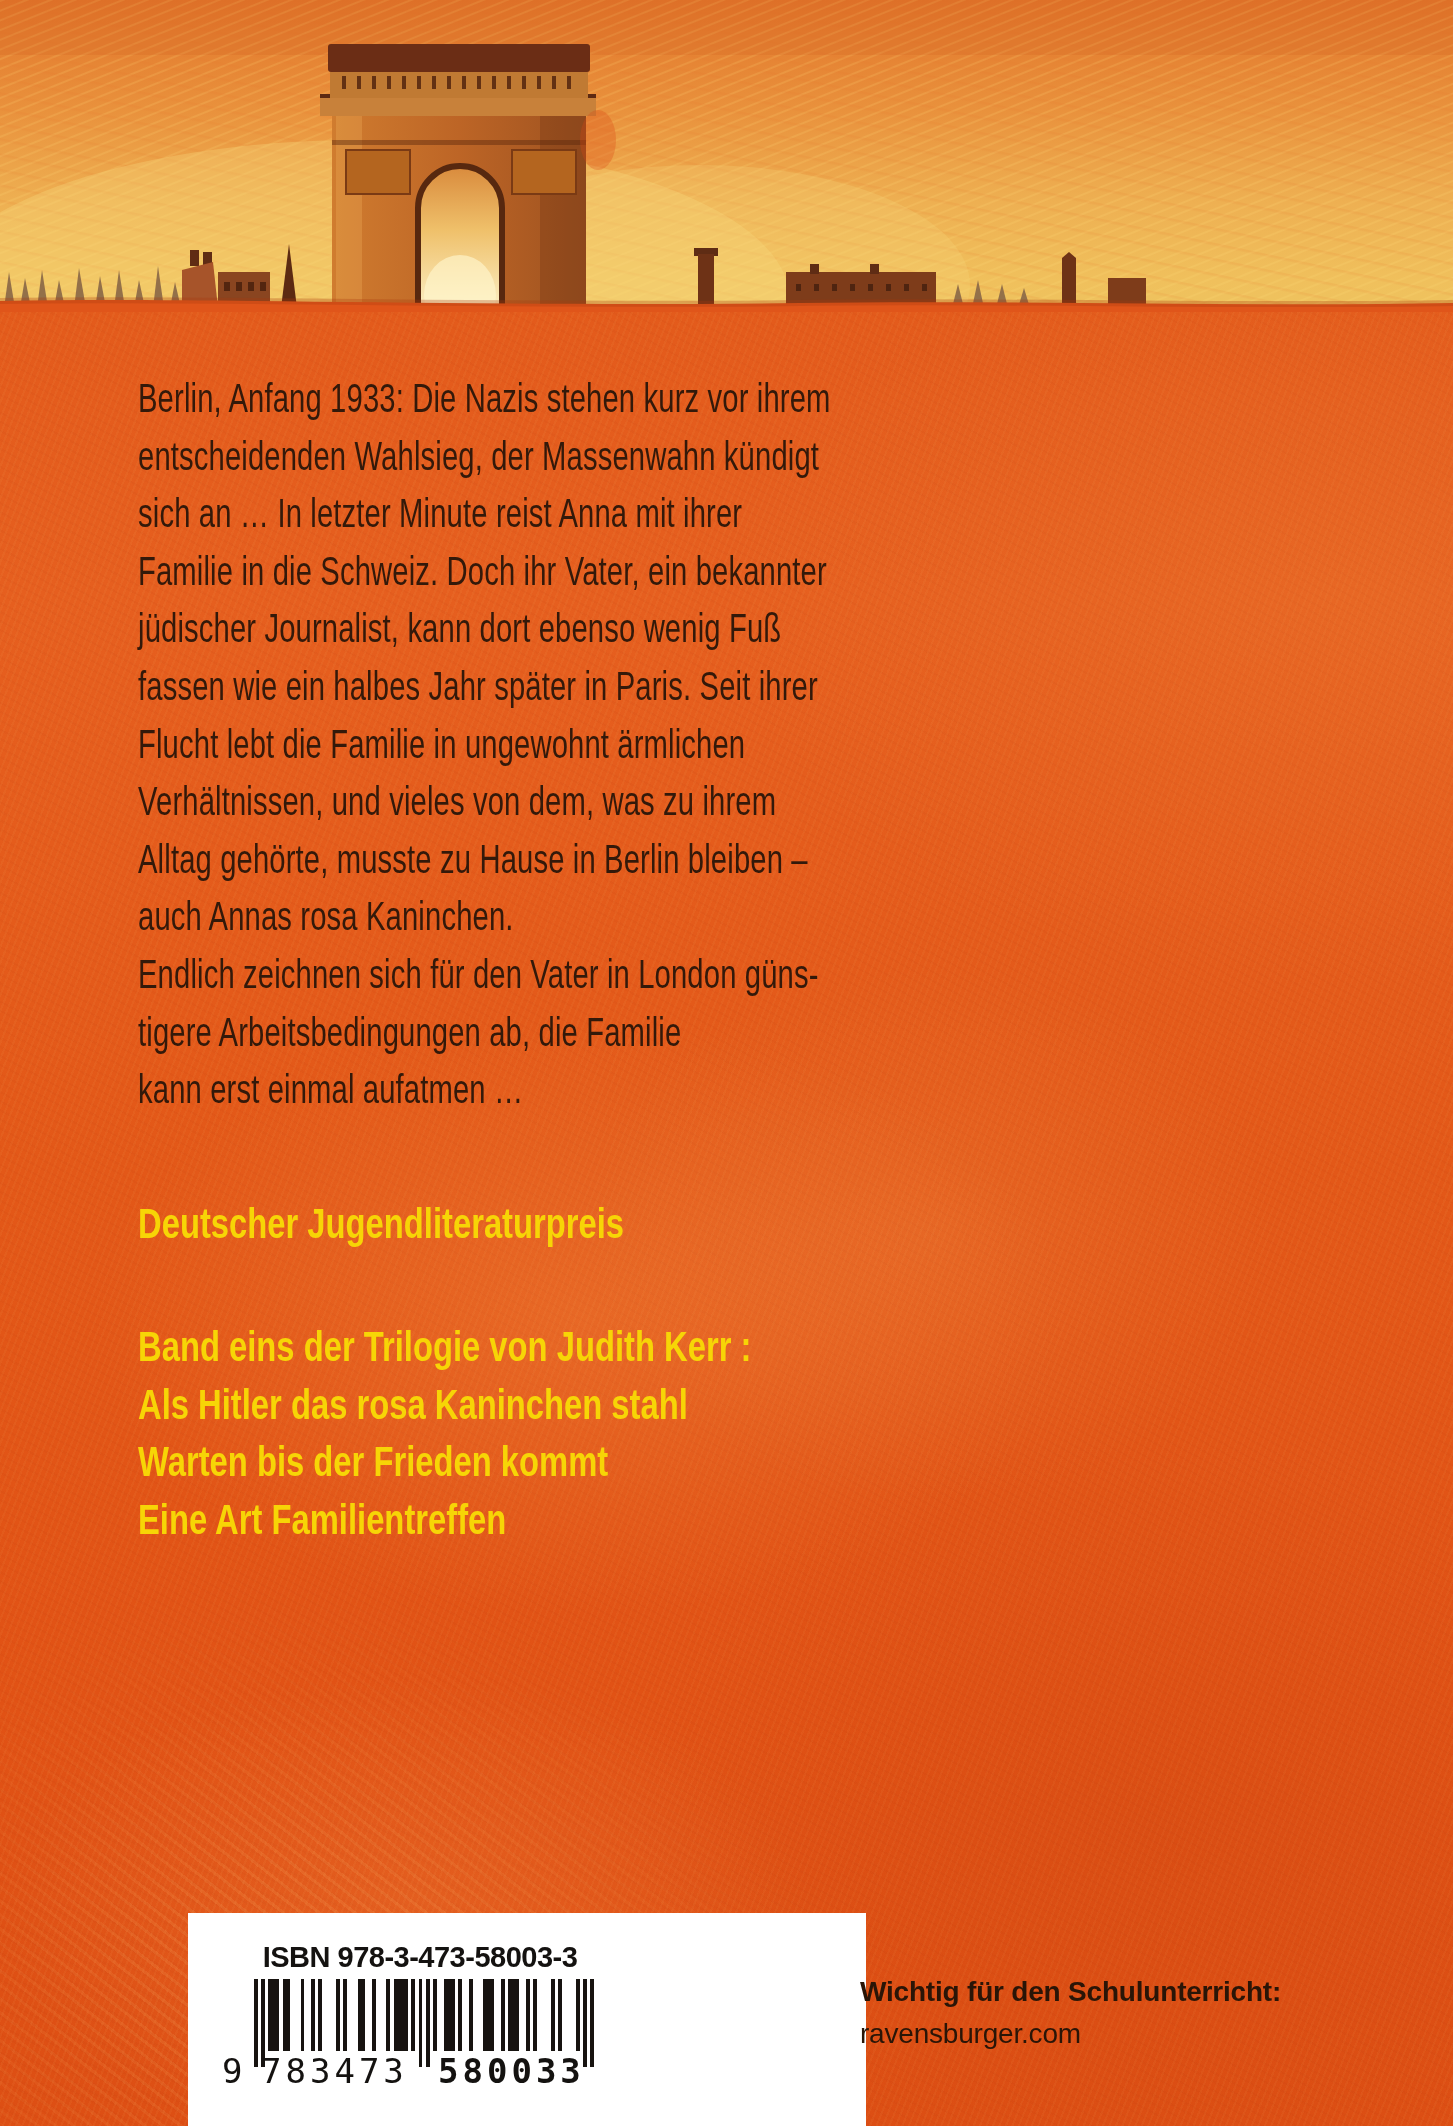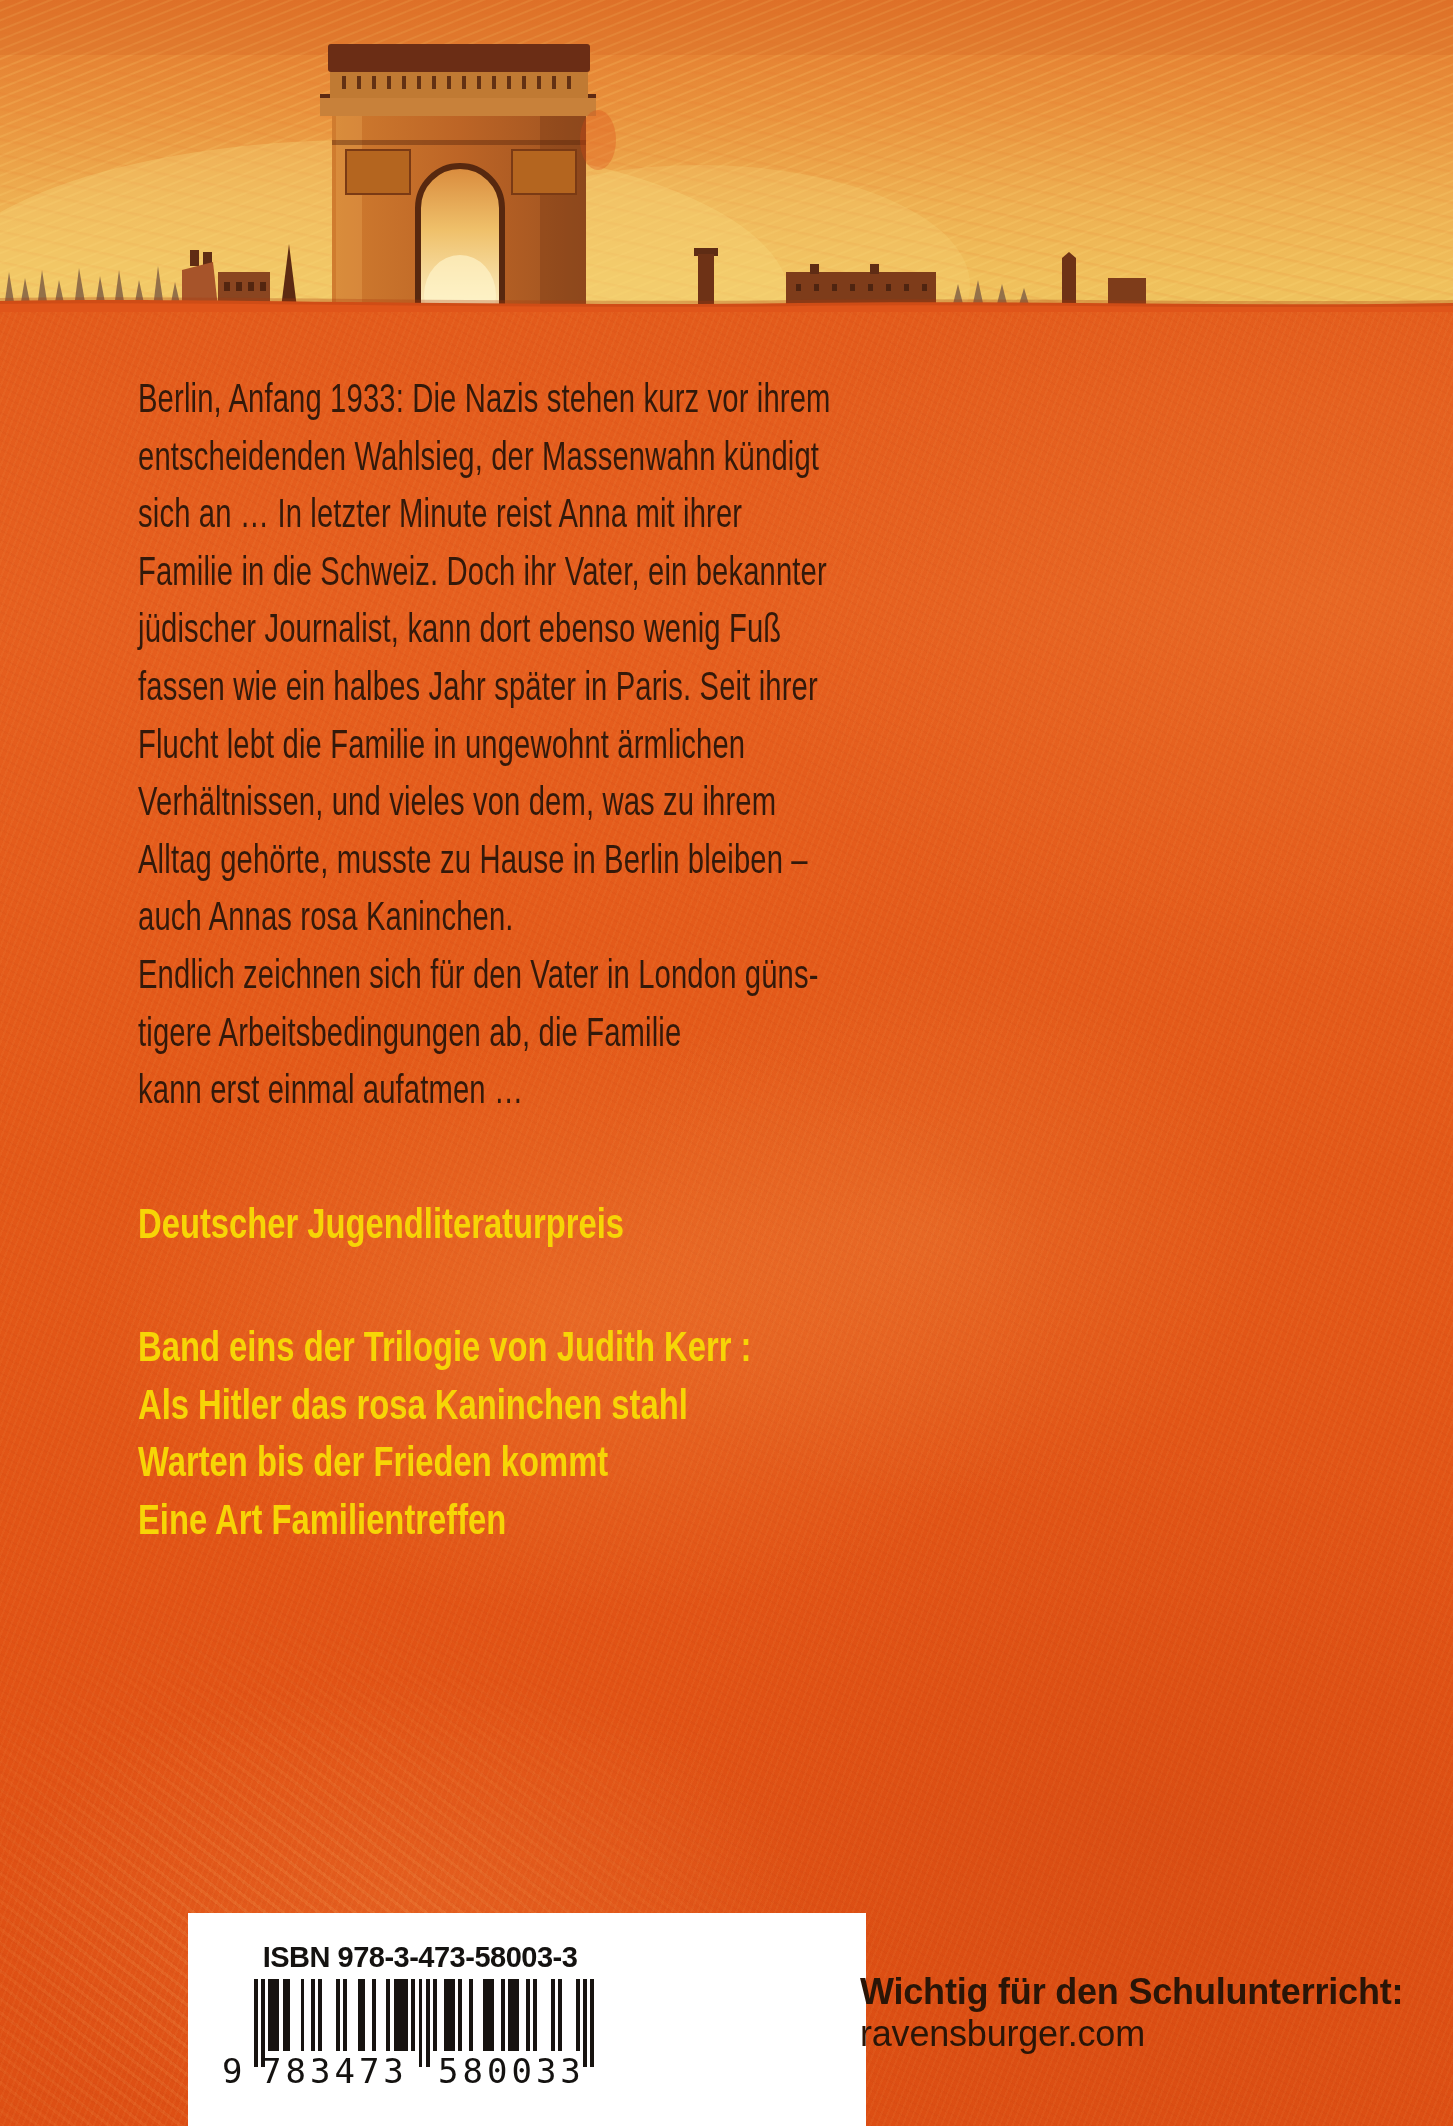--- a/index.html
+++ b/index.html
@@ -56,25 +56,25 @@
     position:absolute; left:62px; top:28px; width:340px; text-align:center;
     font-size:29px; font-weight:bold; letter-spacing:-.5px; color:#141210;
   }
   .barcode{ position:absolute; left:66px; top:66px; }
   .barcode rect{ fill:#171310; shape-rendering:crispEdges; }
   .bc-digits{
     position:absolute; top:138px; left:0; width:100%; height:40px;
     font-family:"DejaVu Sans Mono", monospace; font-size:34px; color:#141210;
   }
   .bc-digits span{ position:absolute; top:0; letter-spacing:4px; }
-  .d9{ left:34px; } .dg1{ left:73px; } .dg2{ left:250px; }
+  .d9{ left:34px; } .dg1{ left:73px; } .dg2{ left:250px;font-weight:bold; }
   
   .school-note{
     position:absolute; left:860px; top:1971px;
-    font-size:36px; line-height:41.5px; color:#2a1507; letter-spacing:-.2px;
+    font-size:28px; line-height:41.5px; color:#2a1507; letter-spacing:-.2px;
   }
   .sn-bold{ font-weight:bold; }
 </style>
 </head>
 <body>
 
 <div class="page">
 
   <div class="ground"></div>
   <div class="scratches"></div>

